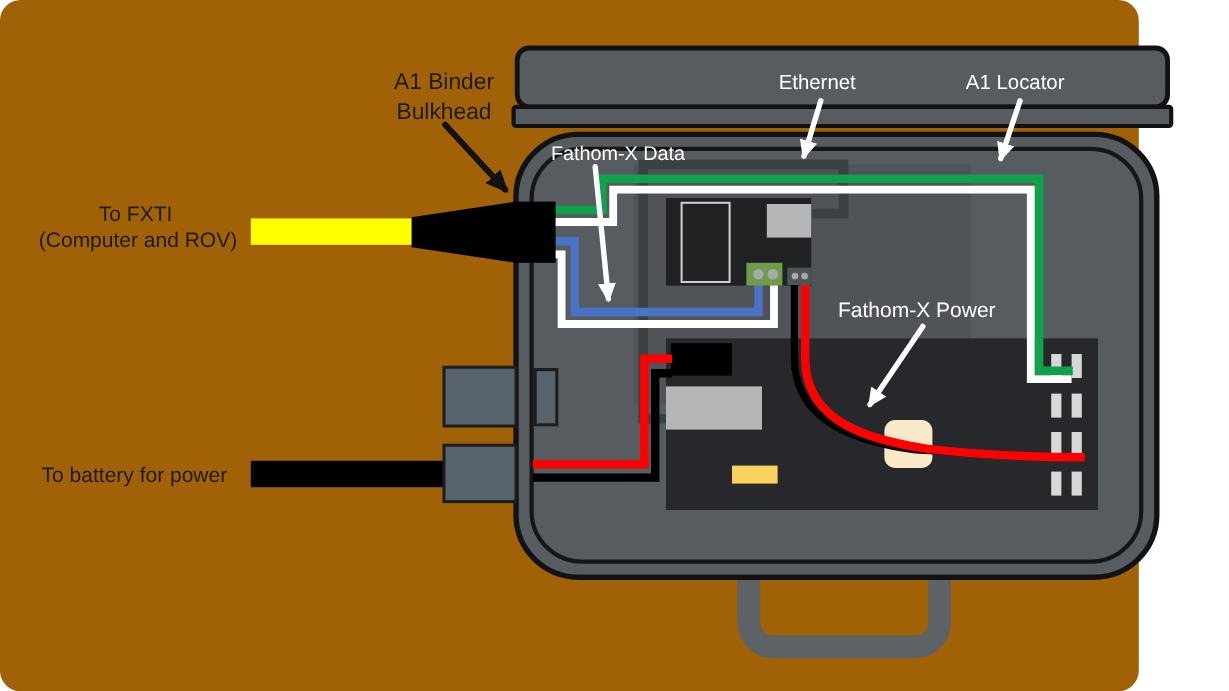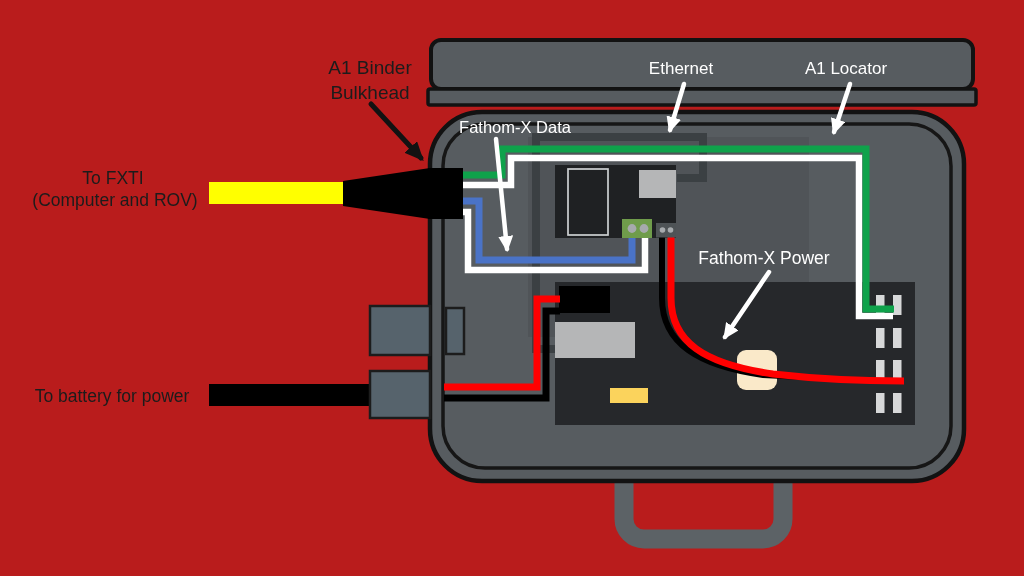--- a/index.html
+++ b/index.html
@@ -1,16 +1,16 @@
 <!DOCTYPE html>
 <html><head>
 <meta charset="utf-8">
 <style>
   html,body{margin:0;padding:0;background:#ffffff;}
-  .stage{width:1024px;height:576px;position:relative;background:#b91c1c;}
+  .stage{width:949px;height:576px;position:relative;background:#a16207;border-radius:17px;}
   svg{display:block;}
   .lbl{font-family:"Liberation Sans",sans-serif;text-anchor:middle;}
   .lbl-black{fill:#1c1c1c;}
   .lbl-white{fill:#ffffff;}
   .fs19{font-size:19px;}
   .fs175{font-size:17.5px;}
   .fs17{font-size:17px;}
   .fs165{font-size:16.5px;}
   .wire{fill:none;stroke-linejoin:miter;stroke-linecap:butt;}
   .arrowline{fill:none;stroke-linecap:round;}

